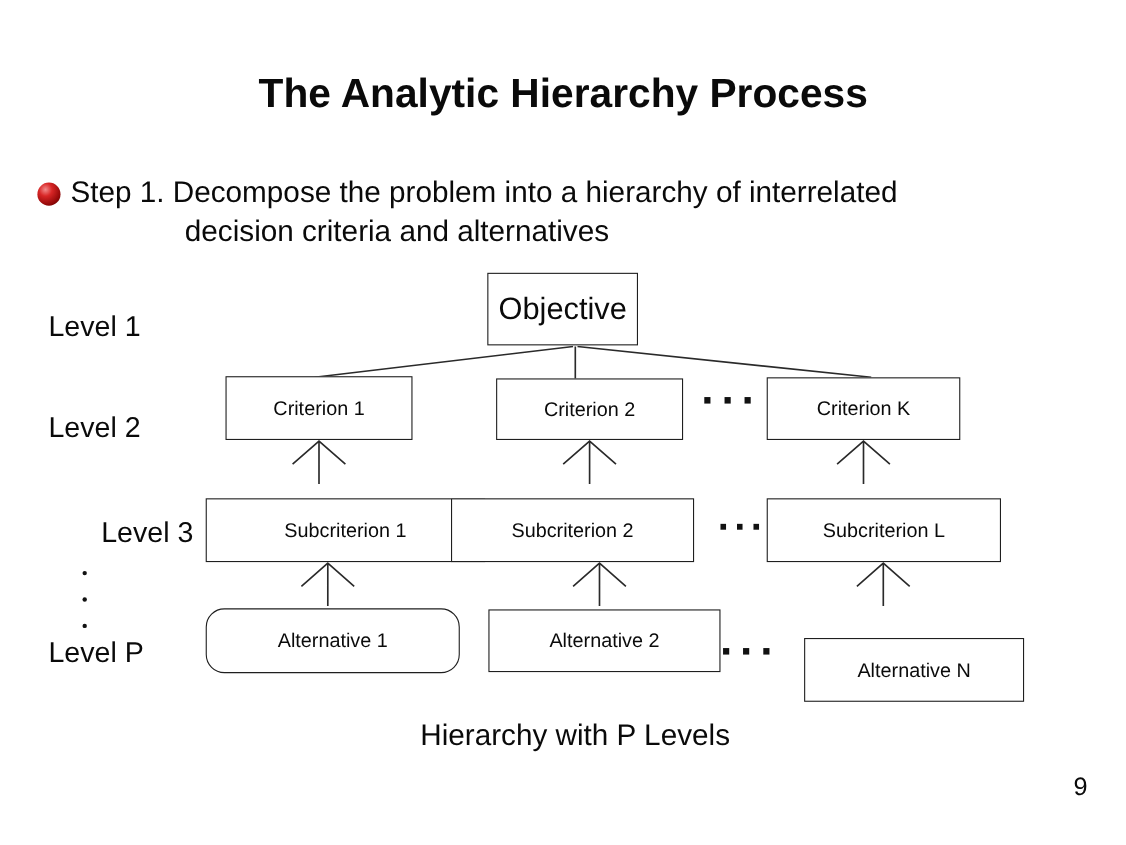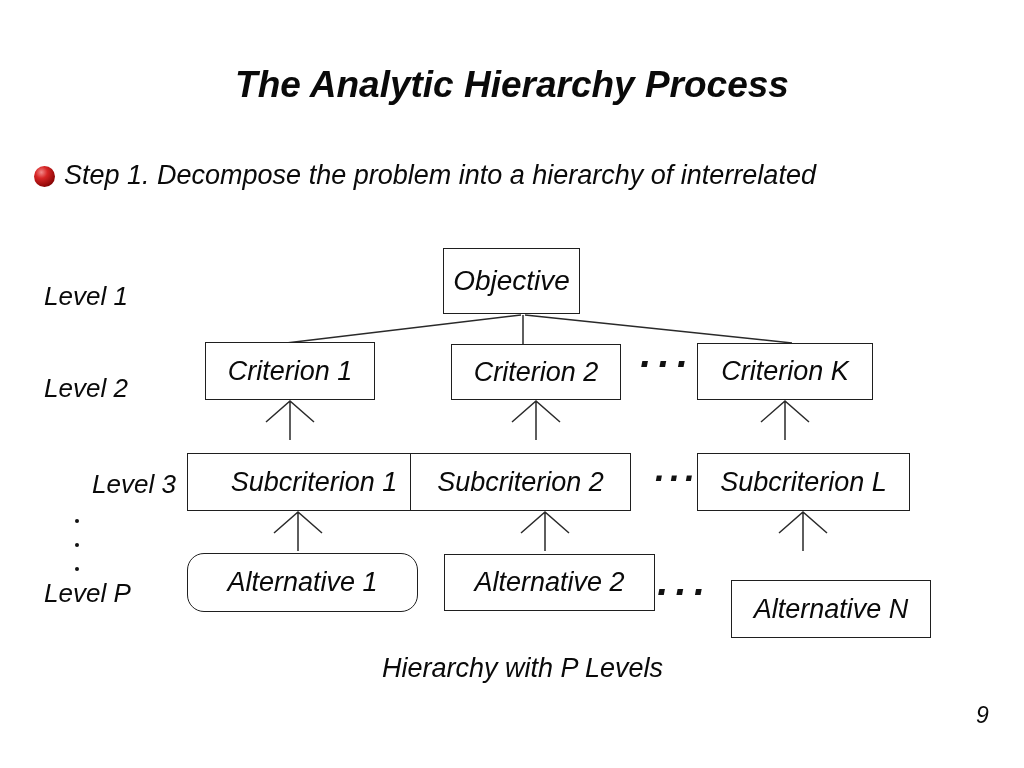--- a/index.html
+++ b/index.html
@@ -8,21 +8,20 @@
     background: #ffffff;
   }
   .slide {
     position: relative;
     width: 1024px;
     height: 768px;
     background: #ffffff;
     overflow: hidden;
     font-family: "Liberation Sans", sans-serif;
     color: #0a0a0a;
-    font-style: italic;
   }
   .title {
     position: absolute;
     left: 0;
     top: 64px;
     width: 100%;
     text-align: center;
     font-size: 37px;
     font-weight: bold;
     letter-spacing: 0px;
@@ -81,21 +80,21 @@
     width: 1024px;
     height: 768px;
   }
   .node {
     position: absolute;
     background: #ffffff;
     border: 1.5px solid #1f1f1f;
     display: flex;
     align-items: center;
     justify-content: center;
-    font-size: 27px;
+    font-size: 18px;
     box-sizing: border-box;
     white-space: nowrap;
   }
   .node.objective { font-size: 28px; }
   .hdots {
     position: absolute;
     font-size: 40px;
     font-weight: bold;
     letter-spacing: 5px;
     line-height: 40px;
@@ -121,20 +120,21 @@
 </head>
 <body>
 
 <div class="slide">
 
   <div class="title">The Analytic Hierarchy Process</div>
 
   <span class="bullet-ball"></span>
   <div class="bullet-text">
     <span>Step 1. Decompose the problem into a hierarchy of interrelated</span>
+    <span class="bullet-line2">decision criteria and alternatives</span>
   </div>
 
   <div class="level-label lv1">Level 1</div>
   <div class="level-label lv2">Level 2</div>
   <div class="level-label lv3">Level 3</div>
   <div class="vdots">
     <span></span>
       <span></span>
       <span></span>
   </div>

